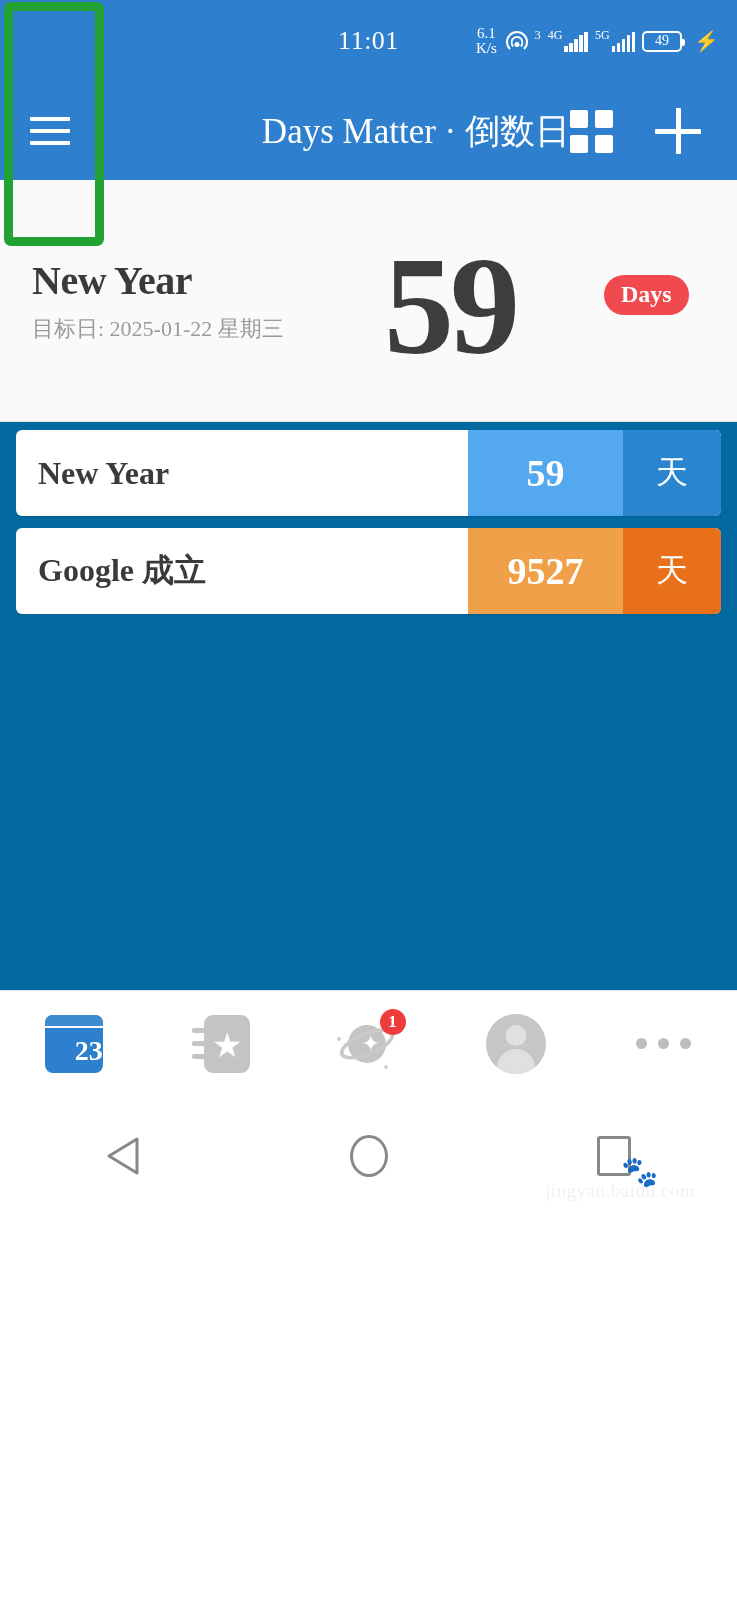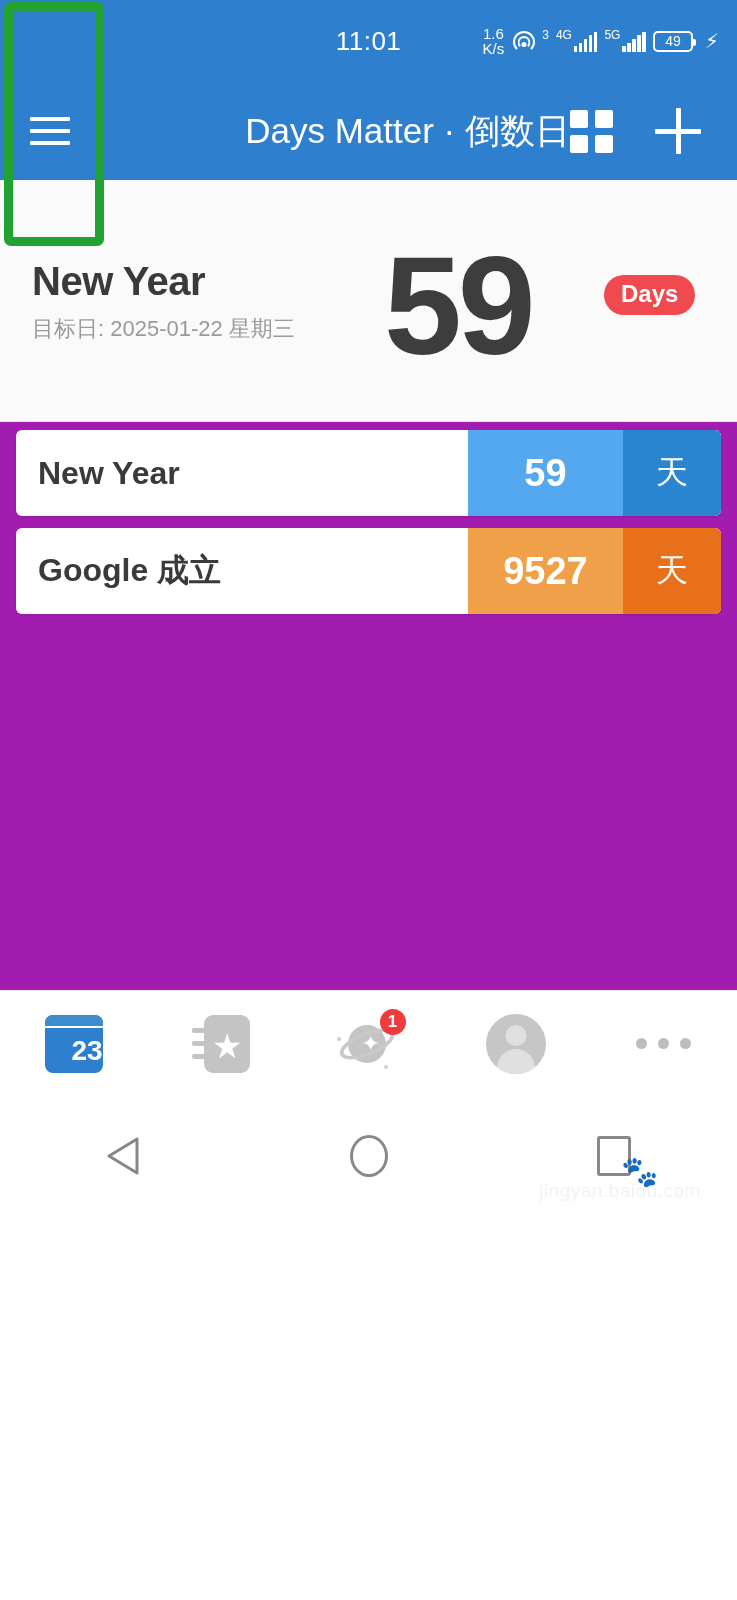--- a/index.html
+++ b/index.html
@@ -11,22 +11,23 @@
     width: 737px;
     height: 1600px;
     overflow: hidden;
     font-family: "Liberation Sans", "DejaVu Sans", sans-serif;
     -webkit-font-smoothing: antialiased;
   }
   .phone {
     position: relative;
     width: 737px;
     height: 1216px;
-    background: #a21caf;
+    background: #0369a1;
     overflow: hidden;
+    font-family: Liberation Serif, serif;
   }
 
   
   .appbar {
     position: absolute;
     top: 0; left: 0;
     width: 737px;
     height: 180px;
     background: #2e80ce;
   }
@@ -532,21 +533,21 @@
 
 <div class="phone">
 
   <div class="appbar">
 
     <div class="statusbar">
       <div class="status-clock">11:01</div>
 
       <div class="status-right">
         <div class="netspeed">
-          <span>1.6</span>
+          <span>6.1</span>
           <span class="u">K/s</span>
         </div>
 
         <div class="hotspot">
           <span class="arc a1"></span>
           <span class="arc a2"></span>
           <span class="dot"></span>
         </div>
         <div class="sup">3</div>
 

